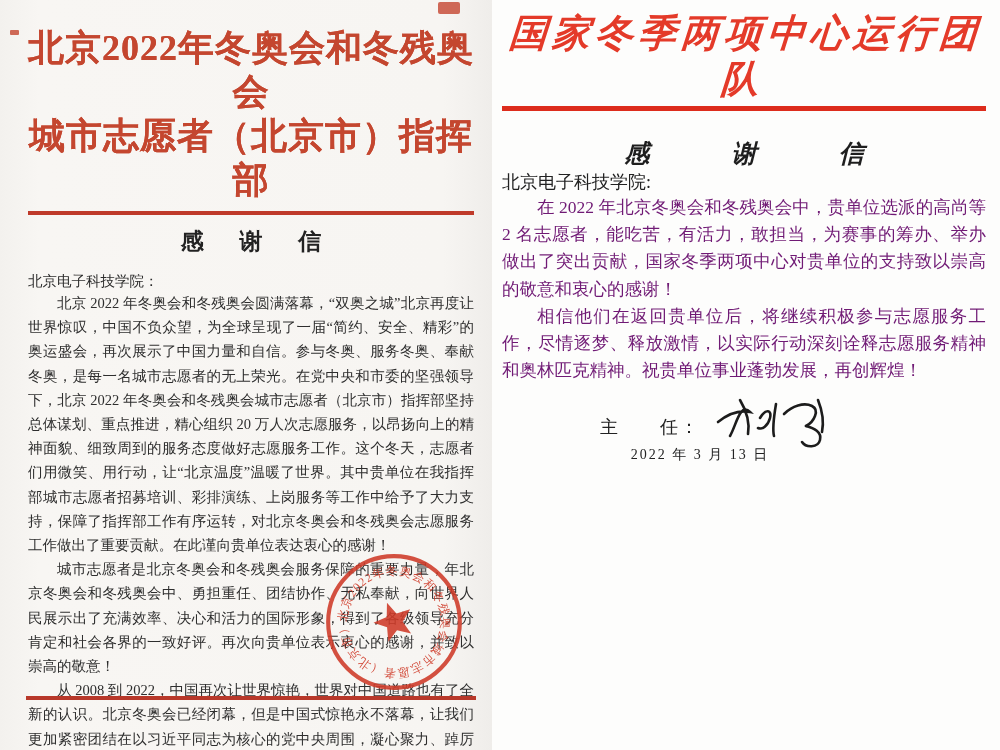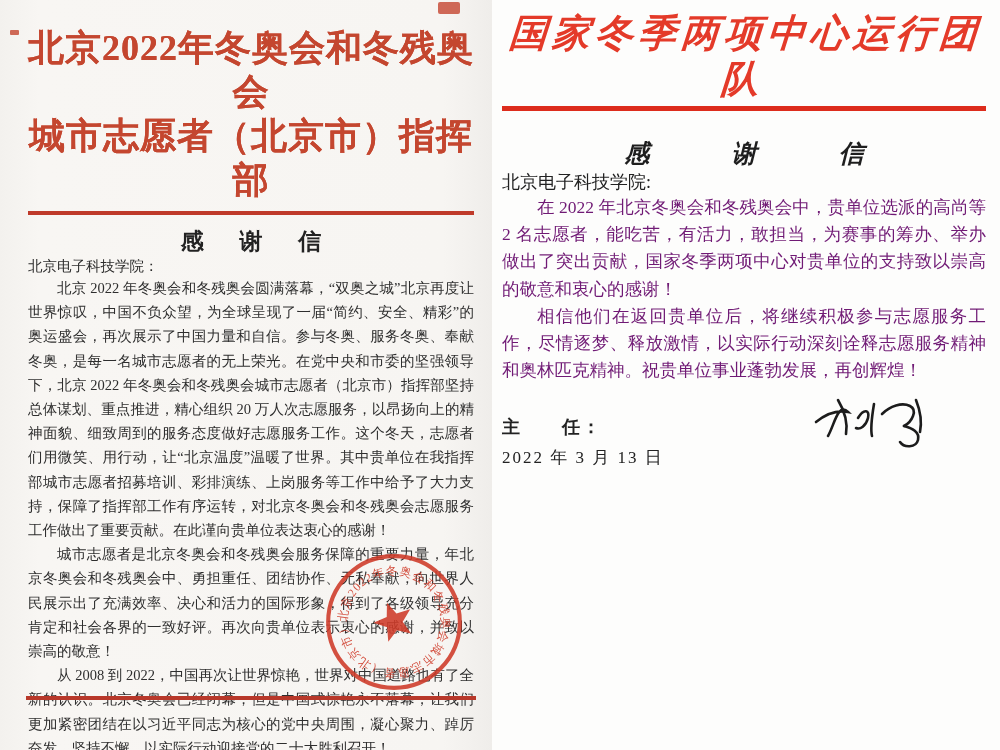--- a/index.html
+++ b/index.html
@@ -20,21 +20,21 @@
     text-align:center; color:#c4462f; font-weight:bold;
     font-size:36px; line-height:44px; letter-spacing:1px;
     text-shadow:0 0 .5px #c4462f;
   }
   .rule{ width:100%; }
   .rule-left-top{ margin-top:9px; height:3px; border-top:2px solid #bf3a2a; border-bottom:2px solid #bf3a2a; }
   .letter-title-left{
     margin-top:11px; text-align:center; font-size:23px; font-weight:bold; color:#222;
     letter-spacing:15px; text-indent:15px;
   }
-  .salutation-left{ font-size:14.5px; color:#2c2c2c; }
+  .salutation-left{ margin-top:15px; font-size:14.5px; color:#2c2c2c; }
   .body-left p{
     font-size:14.5px; line-height:24.2px; color:#2e2e2e;
     text-align:justify; text-indent:2em;
   }
   .seal{ position:absolute; left:322px; top:550px; width:144px; height:144px; z-index:2; opacity:.88; }
   .rule-left-bottom{
     position:absolute; left:26px; right:16px; top:696px;
     height:3px; border-top:2px solid #b8382a; border-bottom:2px solid #b8382a;
   }
 
@@ -52,27 +52,26 @@
   .letter-title-right{
     margin-top:26px; text-align:center; font-size:25px; font-weight:600; color:#1e1e1e;
     letter-spacing:38px; text-indent:38px; font-style:italic;
   }
   .salutation-right{ font-size:18px; color:#222; }
   .body-right p{
     font-size:17.5px; line-height:27.2px; color:#701a75;
     text-align:justify; text-indent:2em;
   }
   .signoff-right{
-    margin-top:18px; display:flex; align-items:center; justify-content:space-between;
+    margin-top:18px; display:flex; align-items:center; justify-content:center;
     padding-right:46px;
-    font-weight:bold;
   }
   .director-label{ font-size:18px; color:#222; white-space:pre; letter-spacing:2px; }
   .sig-svg{ width:132px; height:64px; margin-left:10px; margin-top:-14px; }
-  .date-right{ text-align:left; padding-right:88px; font-size:17px; color:#222; margin-top:-6px; letter-spacing:2px;font-family:Liberation Serif, serif; }
+  .date-right{ text-align:center; padding-right:88px; font-size:14px; color:#222; margin-top:-6px; letter-spacing:2px;font-family:Liberation Serif, serif; }
 </style>
 </head>
 <body>
 
 <div class="canvas">
 
   <div class="page-left">
     <div class="corner-mark cm-left"></div>
     <div class="corner-mark cm-right"></div>
 

